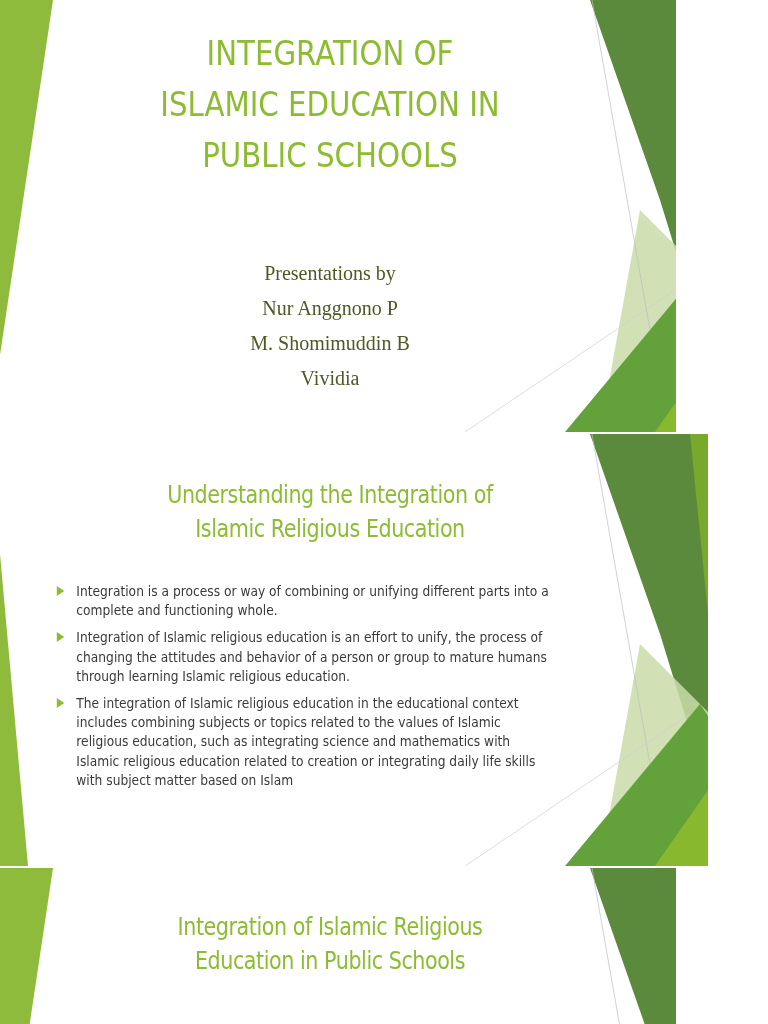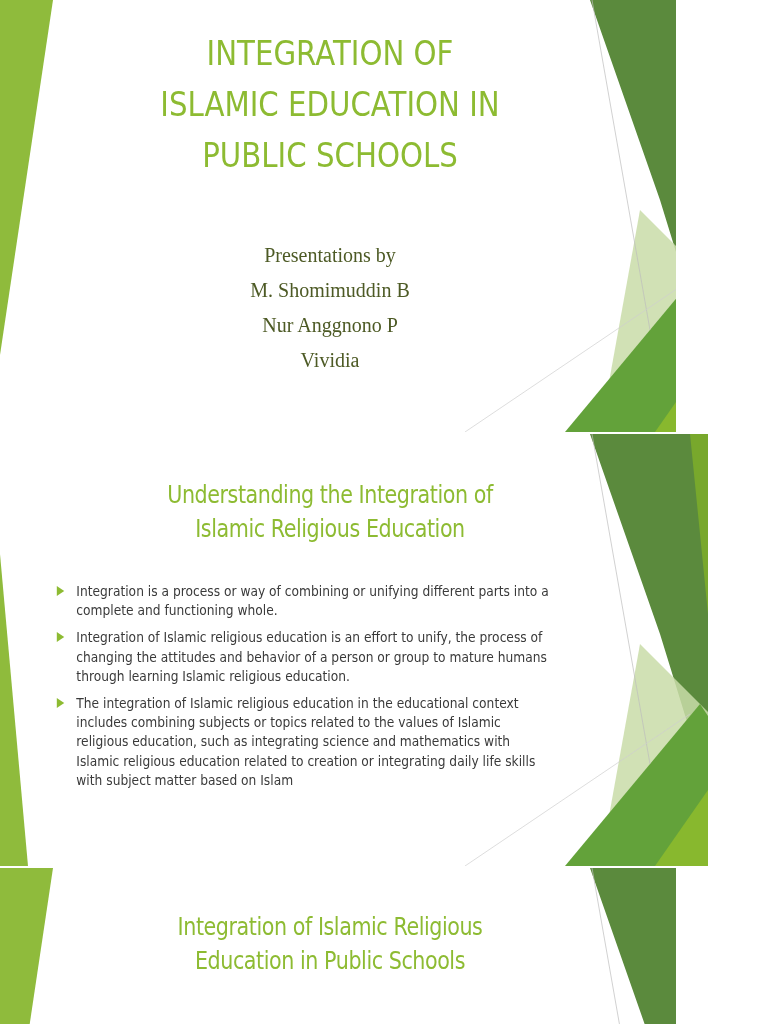--- a/index.html
+++ b/index.html
@@ -10,21 +10,21 @@
     position: absolute; left: 60px; width: 540px; text-align: center;
     font-family: "DejaVu Sans", sans-serif; color: #8dbb32; font-weight: normal;
     letter-spacing: -0.5px;
   }
   .title div { white-space: nowrap; }
   .s1 .title { top: 28px; font-size: 34px; line-height: 51px; letter-spacing: 0px; transform: scaleX(0.86); transform-origin: center; }
   .s2 .title, .s3 .title { font-size: 24px; line-height: 34px; transform: scaleX(0.86); transform-origin: center; }
   .s2 .title { top: 44px; }
   .s3 .title { top: 42px; }
   .presenters {
-    position: absolute; left: 170px; width: 320px; top: 238px; text-align: center;
+    position: absolute; left: 170px; width: 320px; top: 256px; text-align: center;
     font-family: "Liberation Serif", serif; font-size: 20px; line-height: 35px; color: #4d5a25;
   }
   .presenters div { white-space: nowrap; }
   .bullets {
     position: absolute; left: 46px; top: 140px; width: 540px; margin: 8px; padding: 0; list-style: none;
     font-family: "DejaVu Sans", sans-serif; font-size: 13.2px; line-height: 19.2px; color: #3a3a3a;
   }
   .bullets li { position: relative; padding-left: 24px; margin-bottom: 8px; transform: scaleX(0.93); transform-origin: left; }
   .bullet-icon {
     position: absolute; left: 3px; top: 4px; width: 0; height: 0;
@@ -48,22 +48,22 @@
     <line x1="592" y1="0" x2="650" y2="330" stroke="#bdbdbd" stroke-width="0.7"></line>
     <line x1="465" y1="432" x2="690" y2="280" stroke="#cfcfcf" stroke-width="0.7"></line>
   </svg>
   <div class="title">
     <div>INTEGRATION OF</div>
     <div>ISLAMIC EDUCATION IN</div>
     <div>PUBLIC SCHOOLS</div>
   </div>
   <div class="presenters">
     <div>Presentations by</div>
+    <div>Nur Anggnono P</div>
     <div>M. Shomimuddin B</div>
-    <div>Nur Anggnono P</div>
     <div>Vividia</div>
   </div>
 </div>
 
 <div class="slide s2" style="top:434px;padding-left:32px;">
   <svg class="deco" viewBox="0 0 768 432">
     <polygon points="0,120 28,432 0,432" fill="#8fbb3c"></polygon>
     <polygon points="590,0 700,0 720,290 700,330 660,200" fill="#5b8a3d"></polygon>
     <polygon points="690,0 768,0 768,432 720,300" fill="#78a82c"></polygon>
     <polygon points="740,0 768,0 768,200" fill="#8dbb32" opacity="0.6"></polygon>

